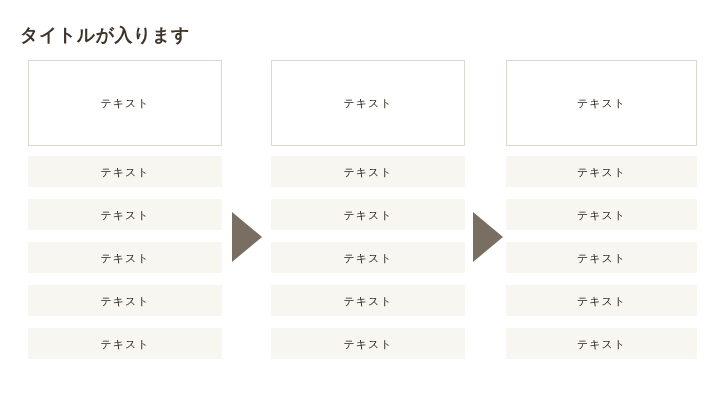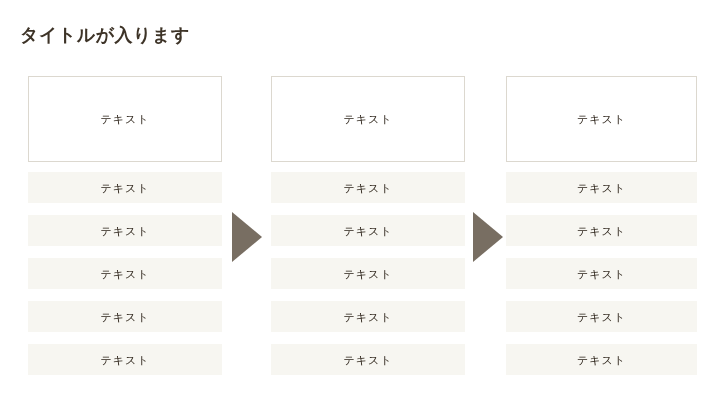--- a/index.html
+++ b/index.html
@@ -28,21 +28,21 @@
     font-weight: bold;
     color: #3d3327;
     letter-spacing: 0.5px;
     line-height: 22px;
     white-space: nowrap;
   }
 
   
   .column {
     position: absolute;
-    top: 76px;
+    top: 60px;
   }
   .col-0 { left: 28px;  width: 194px; }
   .col-1 { left: 271px; width: 194px; }
   .col-2 { left: 506px; width: 191px; }
 
   
   .col-header {
     box-sizing: border-box;
     height: 86px;
     background: #ffffff;

